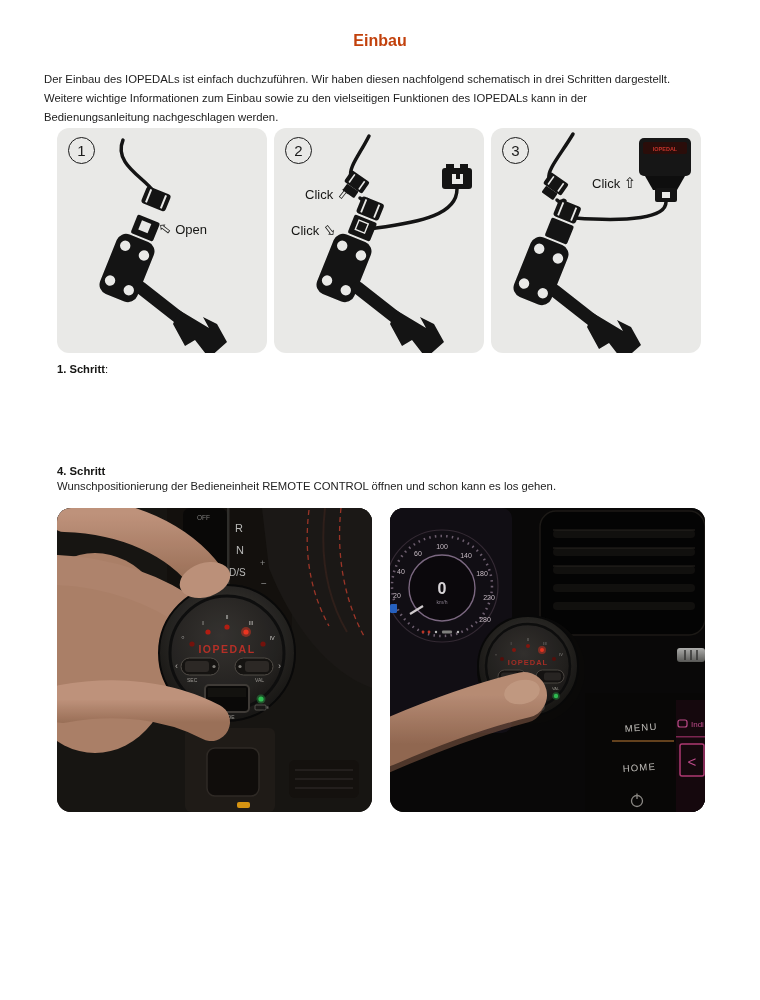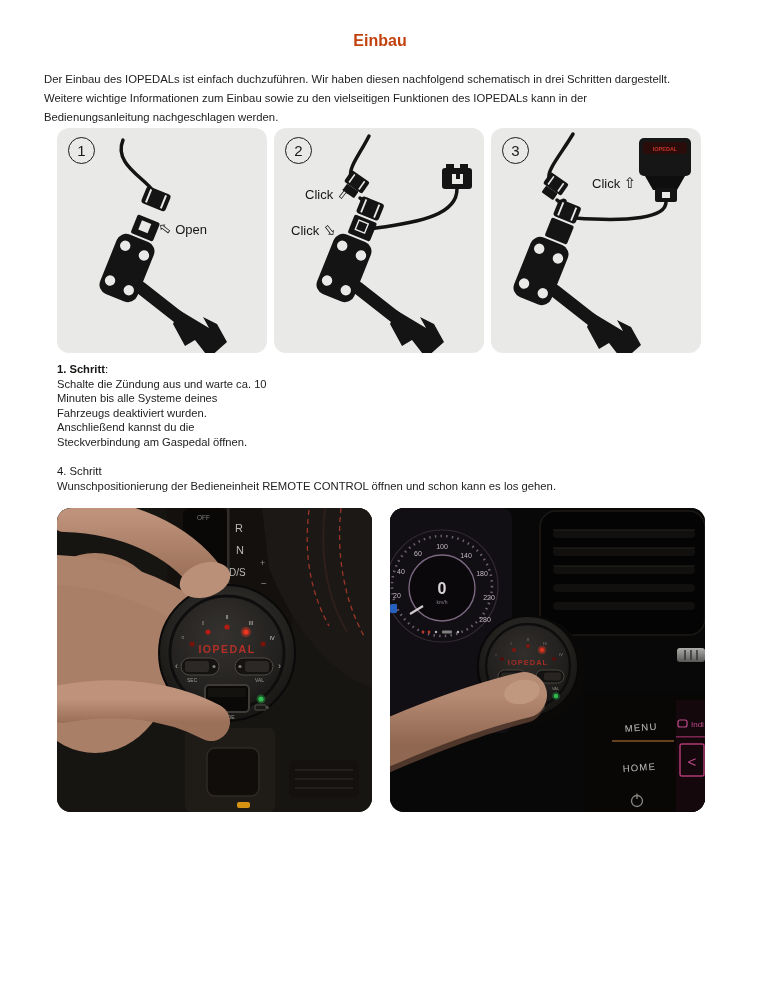--- a/index.html
+++ b/index.html
@@ -17,21 +17,21 @@
          font-size:15px;color:#1b1b1b;background:transparent;z-index:3;}
   .dlabel{position:absolute;font-size:13px;color:#161614;z-index:3;white-space:nowrap;}
   .arr{display:inline-block;font-size:15px;color:#161614;font-family:"DejaVu Sans",sans-serif;}
   .arr.up-left{transform:rotate(-52deg);}
   .arr.up-right{transform:rotate(38deg);}
   .arr.down-right{transform:rotate(142deg);}
   .steps{position:absolute;top:362px;left:57px;display:flex;gap:16px;}
   .step{width:210px;font-size:11.2px;line-height:14.6px;color:#222;}
   .step .h{font-weight:bold;color:#161614;}
   .step4{position:absolute;top:464px;left:57px;width:650px;font-size:11.3px;line-height:15px;color:#222;}
-  .step4 .h{font-weight:normal;display:block;color:#161614;}
+  .step4 .h{font-weight:bold;display:block;color:#161614;}
   .photos{position:absolute;top:508px;left:57px;display:flex;gap:18px;}
   .photo{width:315px;height:304px;border-radius:14px;overflow:hidden;position:relative;background:#100e0c;}
   .photo svg{display:block;}
 </style>
 </head>
 <body>
 
 <div class="page">
 
   <div class="title">Einbau</div>
@@ -153,21 +153,20 @@
       <div class="dlabel" style="left:101px;top:46px;">
         <span>Click</span>
         <span class="arr">⇧</span>
       </div>
     </div>
   </div>
 
   <div class="steps">
     <div class="step">
       <span class="h">1. Schritt</span><span>:</span><br>
-      <span>Schalte die Zündung aus und warte ca. 10 Minuten bis alle Systeme deines Fahrzeugs deaktiviert wurden. Anschließend kannst du die Steckverbindung am Gaspedal öffnen.</span>
     </div>
   </div>
 
   <div class="step4">
     <span class="h">4. Schritt</span>
     <span>Wunschpositionierung der Bedieneinheit REMOTE CONTROL öffnen und schon kann es los gehen.</span>
   </div>
 
   <div class="photos">
 

